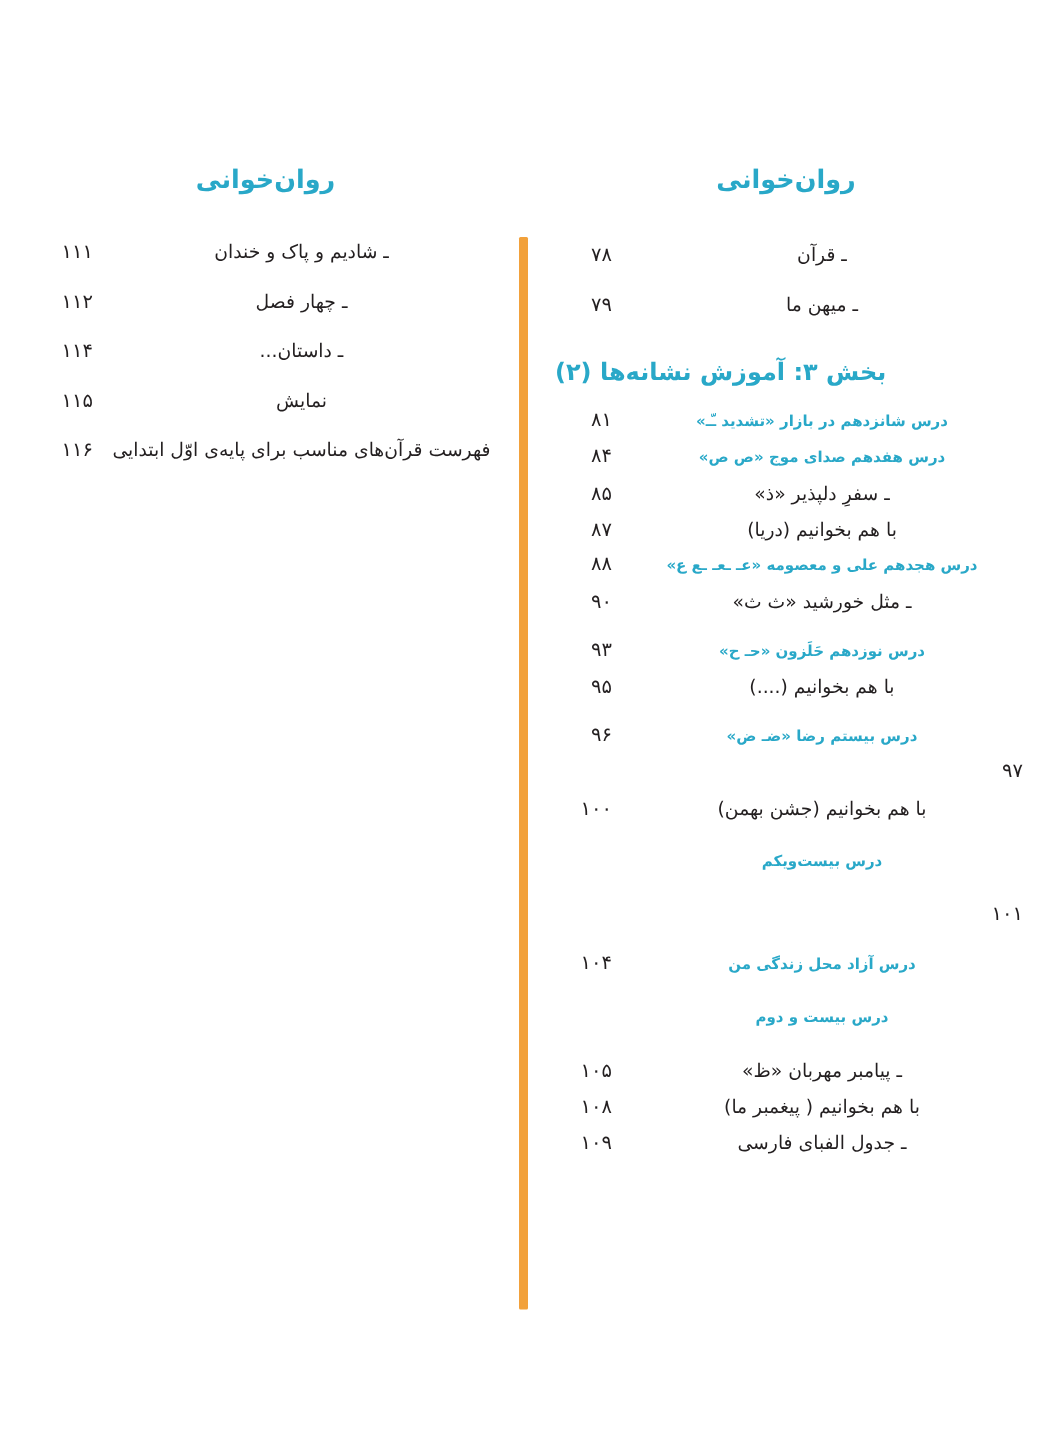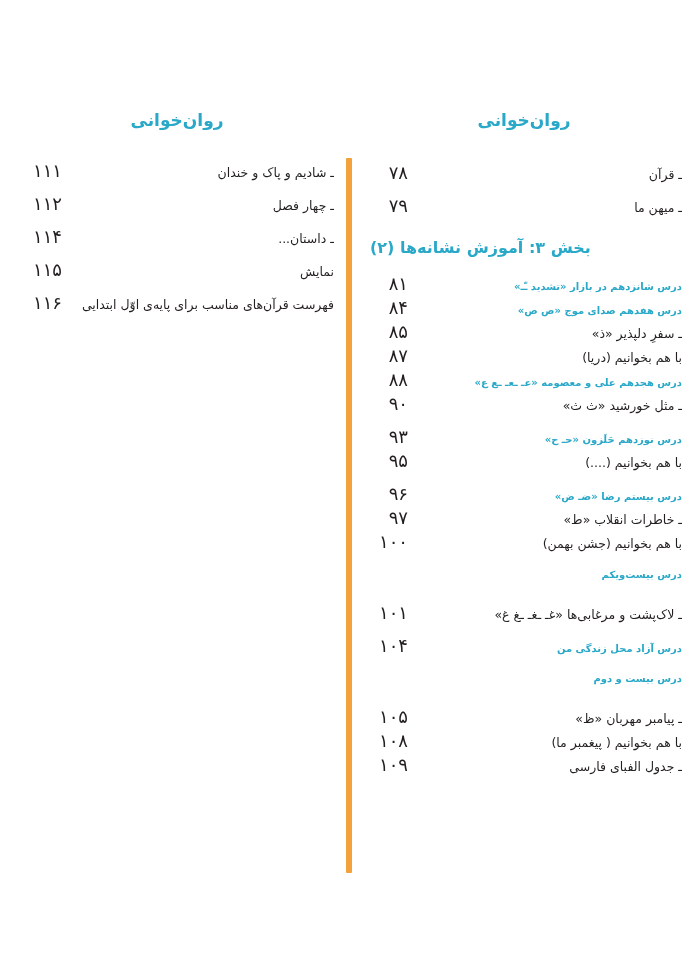--- a/index.html
+++ b/index.html
@@ -73,33 +73,33 @@
     display: flex;
     flex-direction: row;
     align-items: baseline;
     justify-content: space-between;
     min-height: 23px;
     margin-bottom: 1px;
   }
 
   .row .title {
     flex: 1 1 auto;
-    text-align: right;
+    text-align: center;
     font-size: 12.5px;
     color: #231f20;
     padding-left: 6px;
     white-space: nowrap;
     overflow: visible;
   }
 
   .row .page-num {
     flex: 0 0 auto;
     width: 42px;
     text-align: right;
-    font-size: 18px;
+    font-size: 13px;
     color: #231f20;
     direction: rtl;
   }
 
   
   .row.lesson .title {
     color: #29A8C8;
     font-weight: bold;
     font-size: 10px;
   }
@@ -175,35 +175,33 @@
       <div class="row">
         <span class="title">با هم بخوانیم (....)</span>
         <span class="page-num">۹۵</span>
       </div>
       <div class="spacer-sm"></div>
       <div class="row lesson">
         <span class="title">درس بیستم رضا «ضـ ض»</span>
         <span class="page-num">۹۶</span>
       </div>
       <div class="row">
-        <span class="title">ـ خاطرات انقلاب «ط»</span>
         <span class="page-num">۹۷</span>
       </div>
       <div class="row">
         <span class="title">با هم بخوانیم (جشن بهمن)</span>
         <span class="page-num">۱۰۰</span>
       </div>
       <div class="spacer-md"></div>
       <div class="row lesson standalone">
         <span class="title">درس بیست‌ویکم</span>
         <span class="page-num"></span>
       </div>
       <div class="spacer-sm"></div>
       <div class="row">
-        <span class="title">ـ لاک‌پشت و مرغابی‌ها «غـ ـغـ ـغ غ»</span>
         <span class="page-num">۱۰۱</span>
       </div>
       <div class="spacer-sm"></div>
       <div class="row lesson">
         <span class="title">درس آزاد محل زندگی من</span>
         <span class="page-num">۱۰۴</span>
       </div>
       <div class="spacer-md"></div>
       <div class="row lesson standalone">
         <span class="title">درس بیست و دوم</span>

